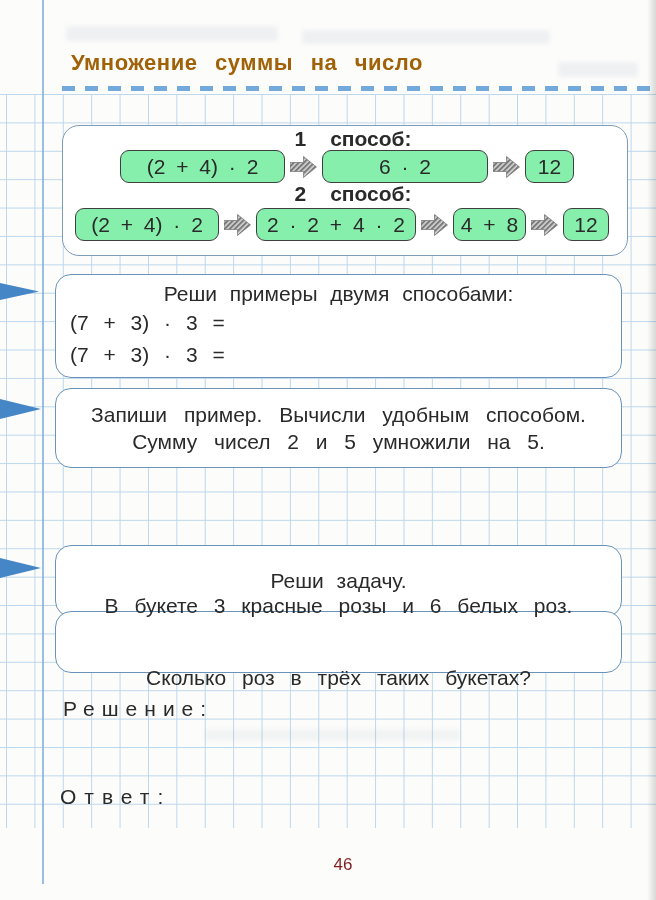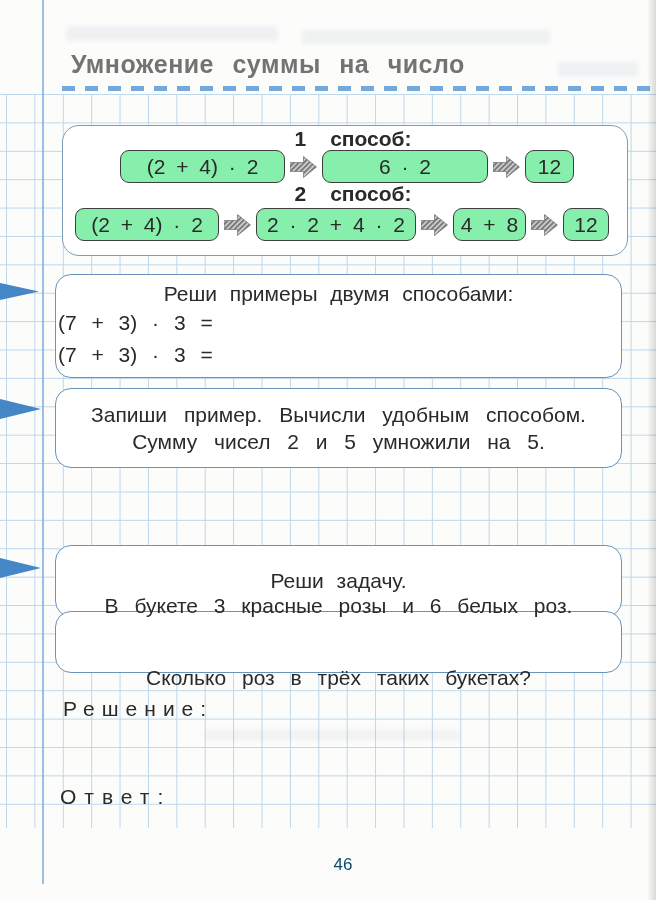--- a/index.html
+++ b/index.html
@@ -19,22 +19,22 @@
   .edge-shadow{position:absolute; top:0; right:0; width:9px; height:100%;
     background:linear-gradient(to right, rgba(90,90,90,0), rgba(90,90,90,.22));}
   
   .smudge{position:absolute; background:rgba(130,150,178,.11); filter:blur(2px); border-radius:3px;}
   .s1{left:66px; top:26px; width:212px; height:15px;}
   .s2{left:302px; top:30px; width:248px; height:14px;}
   .s3{left:558px; top:62px; width:80px; height:15px;}
   .s4{left:330px; top:330px; width:228px; height:12px; background:rgba(130,150,178,.08);}
   .s5{left:205px; top:729px; width:255px; height:12px; background:rgba(130,150,178,.08);}
 
-  .title{position:absolute; left:71px; top:50px; margin:0; font-size:25px; font-weight:bold;
-    color:#737373; letter-spacing:.5px; word-spacing:11px; white-space:nowrap;}
+  .title{position:absolute; left:71px; top:50px; margin:0; font-size:22px; font-weight:bold;
+    color:#a16207; letter-spacing:.5px; word-spacing:11px; white-space:nowrap;}
   .dashed{position:absolute; left:62px; right:0; top:86px; height:5px;
     background:repeating-linear-gradient(90deg,#5b9bd5 0 13px, rgba(0,0,0,0) 13px 23px);
     opacity:.85;}
 
   
   .example-box{position:absolute; left:62px; top:125px; width:566px; height:131px;
     background:#fff; border:1.5px solid #7d9cb8; border-radius:17px; box-sizing:border-box;}
   .method-label{position:absolute; left:8px; width:100%; text-align:center;
     font-weight:bold; font-size:21px; white-space:nowrap;}
   .ml1{top:1px;} .ml2{top:56px;}
@@ -45,21 +45,21 @@
   .mini-box{height:33px; border:1.6px solid #3f3f3f; border-radius:9px; background:#86efac;
     display:flex; align-items:center; justify-content:center; font-size:21px;
     word-spacing:5px; box-sizing:border-box; white-space:nowrap;}
   .w165{width:165px}.w166{width:166px}.w49{width:49px}
   .w144{width:144px}.w160{width:160px}.w73{width:73px}.w46{width:46px}
   .harrow{width:27px; height:24px; margin:0 5px; flex:none;}
 
   
   .task-box{position:absolute; left:55px; width:567px; background:#fff;
     border:1.4px solid #6a93ba; border-radius:16px; box-sizing:border-box;}
-  .task1{top:274px; height:104px; padding:7px 2px 0;}
+  .task1{top:274px; height:104px; padding:7px 14px 0;}
   .task1 .heading{text-align:center; font-size:21px; word-spacing:7px;}
   .task1 .ex-line{font-size:21px; word-spacing:9px; line-height:31px; margin-top:1px;}
   .task2{top:388px; height:80px; display:flex; flex-direction:column; justify-content:center;
     text-align:center; row-gap:3px;}
   .task2 .line{font-size:21px; word-spacing:11px;}
   .task3{top:545px; height:72px; display:flex; align-items:center; justify-content:center;
     font-size:21px; word-spacing:7px;}
   .task4{top:611px; height:62px; display:flex; flex-direction:column; justify-content:center;
     text-align:center; row-gap:2px;gap:48px;}
   .task4 .line{font-size:21px; word-spacing:10px;}
@@ -67,21 +67,21 @@
   
   .pointer{position:absolute; left:0; background:#4586c6;
     clip-path:polygon(0 0, 100% 50%, 0 100%);}
   .p1{top:283px; width:39px; height:17px;}
   .p2{top:399px; width:41px; height:20px;}
   .p3{top:558px; width:41px; height:20px;}
 
   .solution{position:absolute; left:63px; top:697px; font-size:21px; letter-spacing:7px;}
   .answer{position:absolute; left:60px; top:785px; font-size:21px; letter-spacing:8px;}
   .page-num{position:absolute; left:0; top:855px; width:100%; text-align:center;
-    font-size:17px; text-indent:30px; color:#0c4a6e;}
+    font-size:17px; text-indent:30px; color:#7f1d1d;}
 </style>
 </head>
 <body>
 
 <div class="page">
 
   <svg width="0" height="0" style="position:absolute" aria-hidden="true">
     <defs>
       <pattern id="hatch" width="3.6" height="3.6" patternUnits="userSpaceOnUse" patternTransform="rotate(45)">
         <rect width="3.6" height="3.6" fill="#cfcfcf"></rect>

